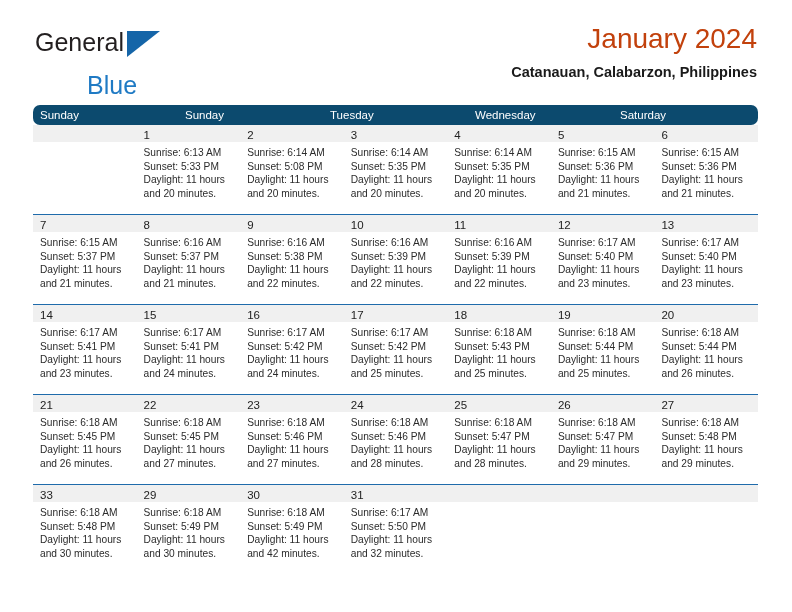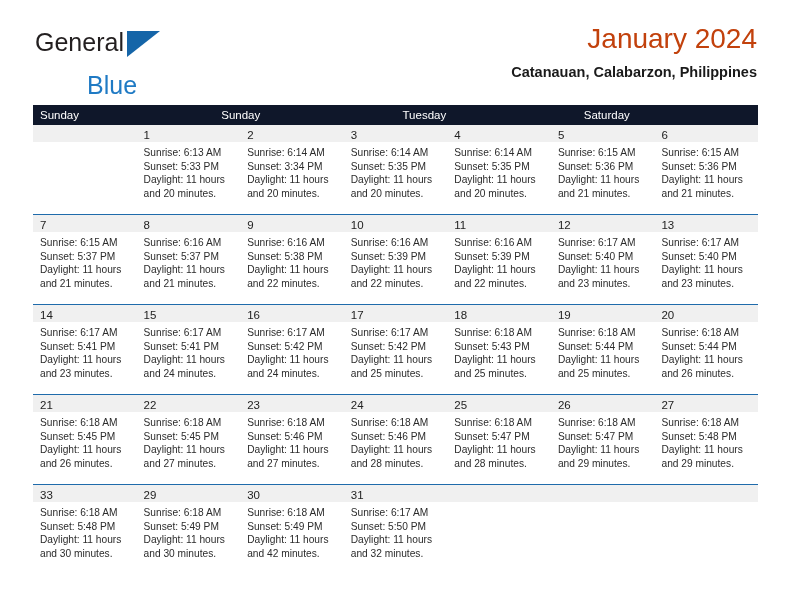--- a/index.html
+++ b/index.html
@@ -94,22 +94,23 @@
   .calendar {
     position: absolute;
     left: 33px;
     top: 105px;
     width: 725px;
   }
 
   .weekday-row {
     display: flex;
     width: 100%;
-    background: #0f172a;
+    background: #0c4a6e;
     height: 20px;
+    border-radius: 7px;
   }
   .weekday {
     flex: 1 1 0;
     box-sizing: border-box;
     padding-left: 7px;
     font-size: 11.5px;
     color: #ffffff;
     line-height: 20px;
     white-space: nowrap;
     overflow: hidden;
@@ -173,41 +174,42 @@
       <div class="cal-subtitle">Catanauan, Calabarzon, Philippines</div>
     </div>
 
   </div>
 
   <div class="calendar">
     <div class="weekday-row" id="weekday-row">
         <div class="weekday">Sunday</div>
         <div class="weekday">Sunday</div>
         <div class="weekday">Tuesday</div>
+        <div class="weekday">Wednesday</div>
         <div class="weekday">Saturday</div>
       </div>
     <div id="weeks-container">
         <div class="week-row">
           <div class="day-cell empty">
             <div class="day-num-band"><span class="day-num"></span></div>
           </div>
           <div class="day-cell">
             <div class="day-num-band"><span class="day-num">1</span></div>
             <div class="day-body">
               <div class="day-line">Sunrise: 6:13 AM</div>
               <div class="day-line">Sunset: 5:33 PM</div>
               <div class="day-line">Daylight: 11 hours</div>
               <div class="day-line">and 20 minutes.</div>
             </div>
           </div>
           <div class="day-cell">
             <div class="day-num-band"><span class="day-num">2</span></div>
             <div class="day-body">
               <div class="day-line">Sunrise: 6:14 AM</div>
-              <div class="day-line">Sunset: 3:34 PM</div>
+              <div class="day-line">Sunset: 5:08 PM</div>
               <div class="day-line">Daylight: 11 hours</div>
               <div class="day-line">and 20 minutes.</div>
             </div>
           </div>
           <div class="day-cell">
             <div class="day-num-band"><span class="day-num">3</span></div>
             <div class="day-body">
               <div class="day-line">Sunrise: 6:14 AM</div>
               <div class="day-line">Sunset: 5:35 PM</div>
               <div class="day-line">Daylight: 11 hours</div>

